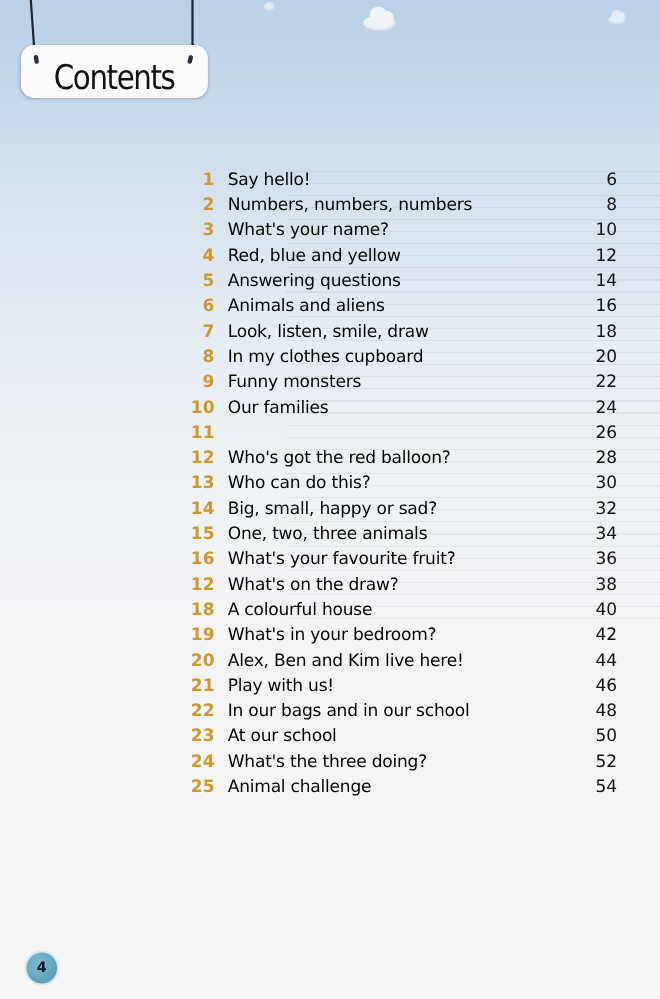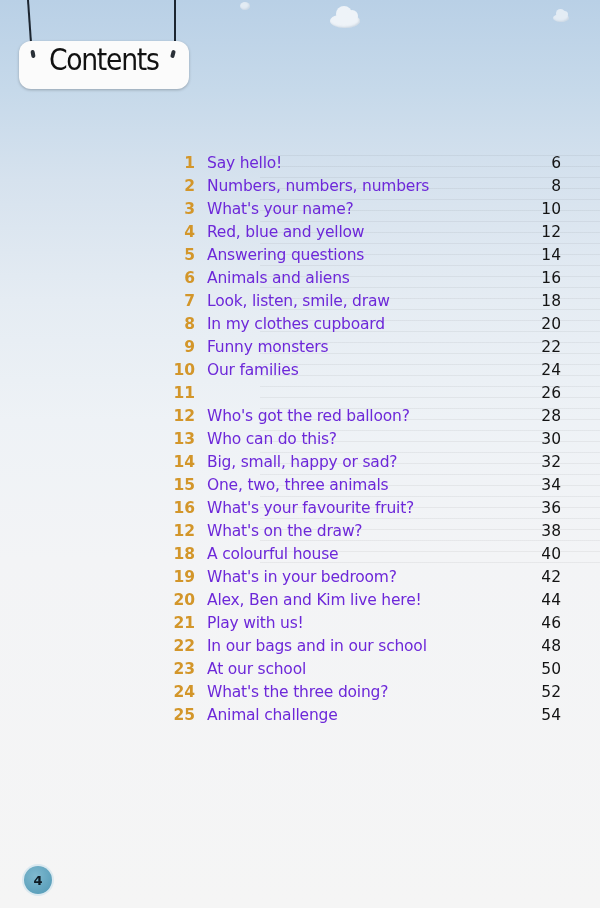--- a/index.html
+++ b/index.html
@@ -32,21 +32,21 @@
     .title-sign {
       position: absolute;
       left: 19px;
       top: 41px;
       width: 170px;
       height: 48px;
       background: #fbfbfb;
       border-radius: 12px;
       box-shadow: 0 1px 3px rgba(0,0,0,0.25);
       display: flex;
-      align-items: flex-start;
+      align-items: flex-end;
       justify-content: center;
     }
     .title-sign .hook {
       position: absolute;
       top: 9px;
       width: 4px;
       height: 8px;
       border-radius: 2px;
       background: #2a3038;
     }
@@ -102,21 +102,21 @@
       color: #d3962a;
       font-weight: bold;
       text-align: right;
       padding-right: 0;
       box-sizing: border-box;
       flex: 0 0 30px;
       font-size: 15.5px;
     }
     .toc-title {
       margin-left: 12px;
-      color: #6d28d9;
+      color: #000000;
       flex: 1 1 auto;
       white-space: nowrap;
       letter-spacing: -0.2px;
     }
     .toc-page {
       position: absolute;
       right: 4px;
       color: #141414;
       text-align: right;
       font-size: 15.5px;

